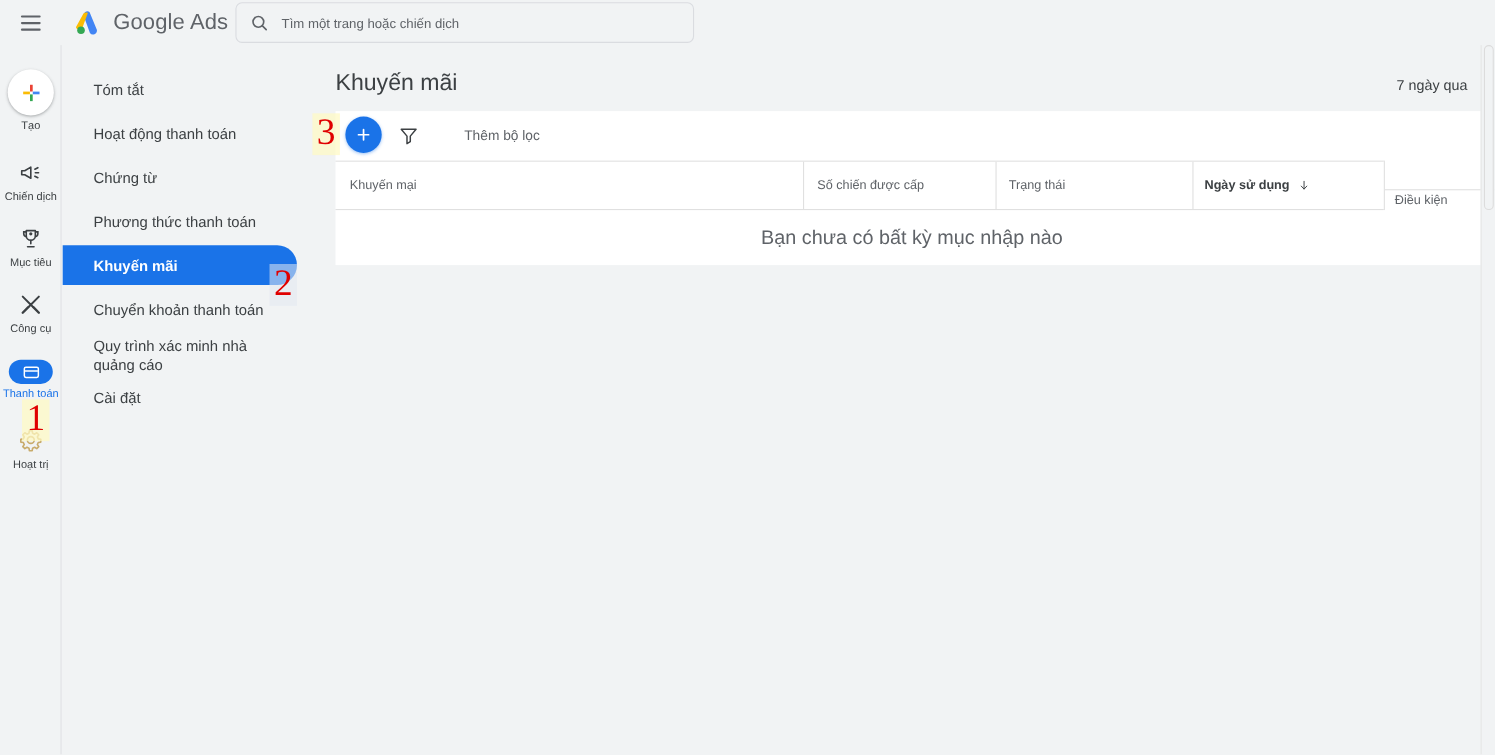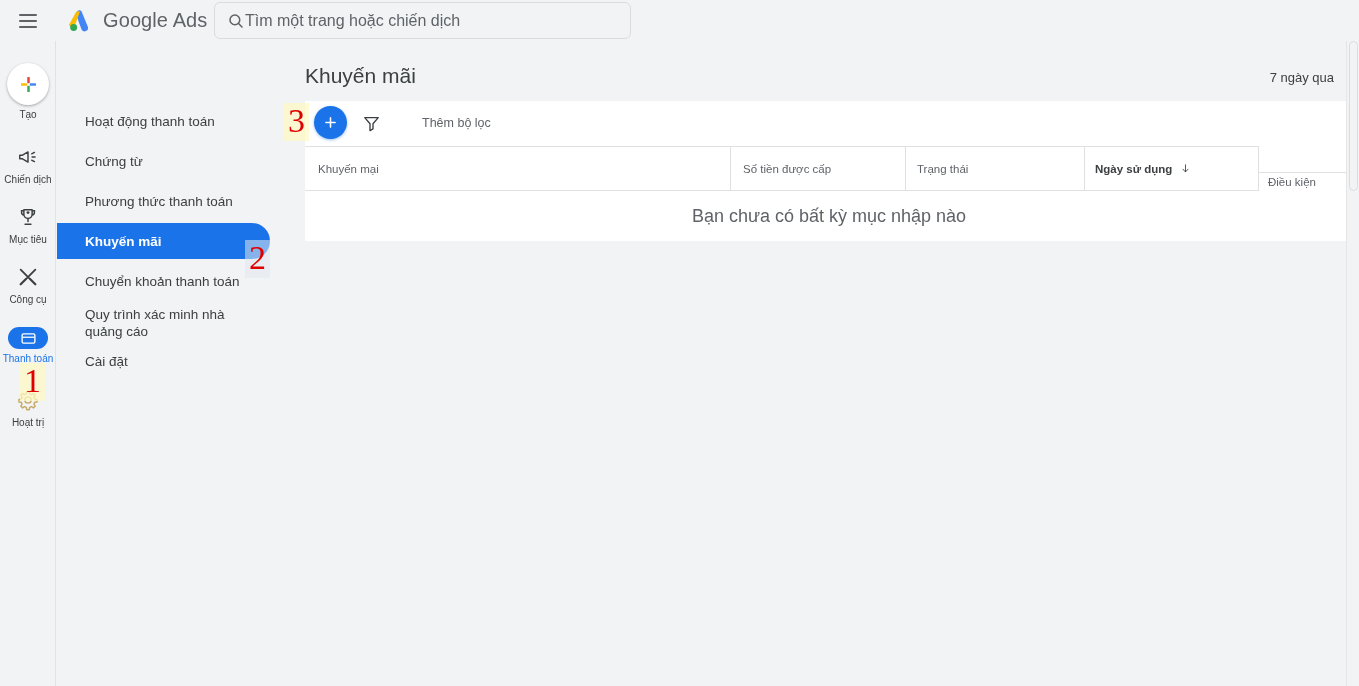--- a/index.html
+++ b/index.html
@@ -39,21 +39,21 @@
     position: absolute; left: 214px; top: 2px;
     width: 417px; height: 37px;
     background: #f1f3f4;
     border: 1px solid #dadce0;
     border-radius: 6px;
     display: flex; align-items: center;
     cursor: text;
   }
   .searchbox .sicon { margin-left: 12px; width: 18px; height: 18px; flex: none; }
   .searchbox .sph {
-    margin-left: 0; font-size: 16px; color: #5f6368; white-space: nowrap;
+    margin-left: 11px; font-size: 12px; color: #5f6368; white-space: nowrap;
   }
 
   
   .rail {
     position: absolute; left: 0; top: 41px; width: 56px; height: 645px;
     background: #f1f3f4;
     border-right: 1px solid #e0e2e4;
   }
   .rail-item {
     position: absolute; left: 0; width: 56px;
@@ -290,20 +290,23 @@
         <svg viewBox="0 0 24 24" width="22" height="22">
           <path fill="none" stroke="#c8ab6b" stroke-width="1.6" d="M12 8.6a3.4 3.4 0 1 0 0 6.8 3.4 3.4 0 0 0 0-6.8z"></path>
           <path fill="none" stroke="#c8ab6b" stroke-width="1.6" stroke-linejoin="round" d="M10.6 2.8h2.8l.4 2.5 2 .9 2.1-1.4 2 2-1.4 2.1.9 2 2.5.4v2.8l-2.5.4-.9 2 1.4 2.1-2 2-2.1-1.4-2 .9-.4 2.5h-2.8l-.4-2.5-2-.9-2.1 1.4-2-2 1.4-2.1-.9-2-2.5-.4v-2.8l2.5-.4.9-2-1.4-2.1 2-2 2.1 1.4 2-.9z"></path>
         </svg>
       </div>
       <div class="rail-label">Hoạt trị</div>
     </div>
   </div>
 
   <div class="nav">
+    <div class="nav-item" style="top:22px">
+      <span class="nav-txt">Tóm tắt</span>
+    </div>
     <div class="nav-item" style="top:62px">
       <span class="nav-txt">Hoạt động thanh toán</span>
     </div>
     <div class="nav-item" style="top:102px">
       <span class="nav-txt">Chứng từ</span>
     </div>
     <div class="nav-item" style="top:142px">
       <span class="nav-txt">Phương thức thanh toán</span>
     </div>
     <div class="nav-item selected" style="top:182px; width:213px;">
@@ -343,21 +346,21 @@
 
         <div class="filter-label">Thêm bộ lọc</div>
       </div>
 
       <div class="thead">
         <div class="th" style="left:13px">
           <span>Khuyến mại</span>
         </div>
         <div class="col-div" style="left:425px"></div>
         <div class="th" style="left:438px">
-          <span>Số tiền được cấp</span>
+          <span>Số chiến được cấp</span>
         </div>
         <div class="col-div" style="left:600px"></div>
         <div class="th" style="left:612px">
           <span>Trạng thái</span>
         </div>
         <div class="col-div" style="left:779px"></div>
         <div class="th sorted" style="left:790px">
           <span>Ngày sử dụng</span>
           <span class="sort-arrow">
             <svg viewBox="0 0 24 24" width="11" height="11">

